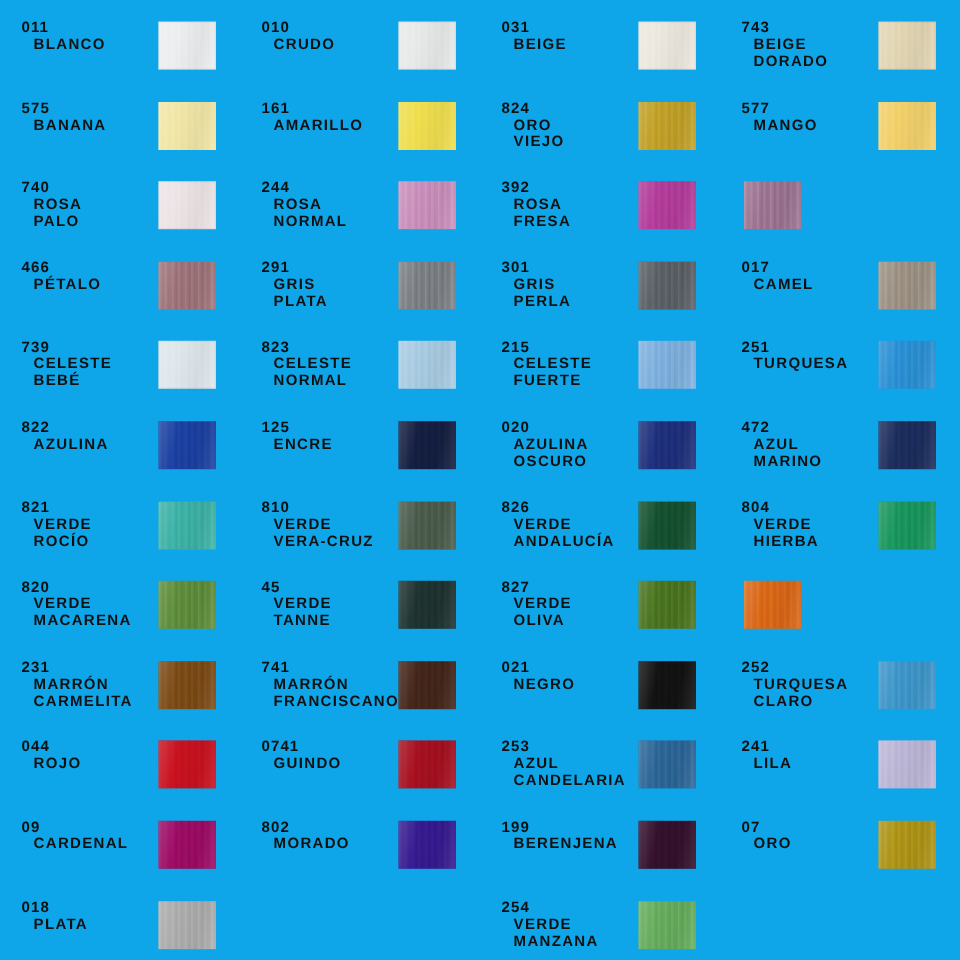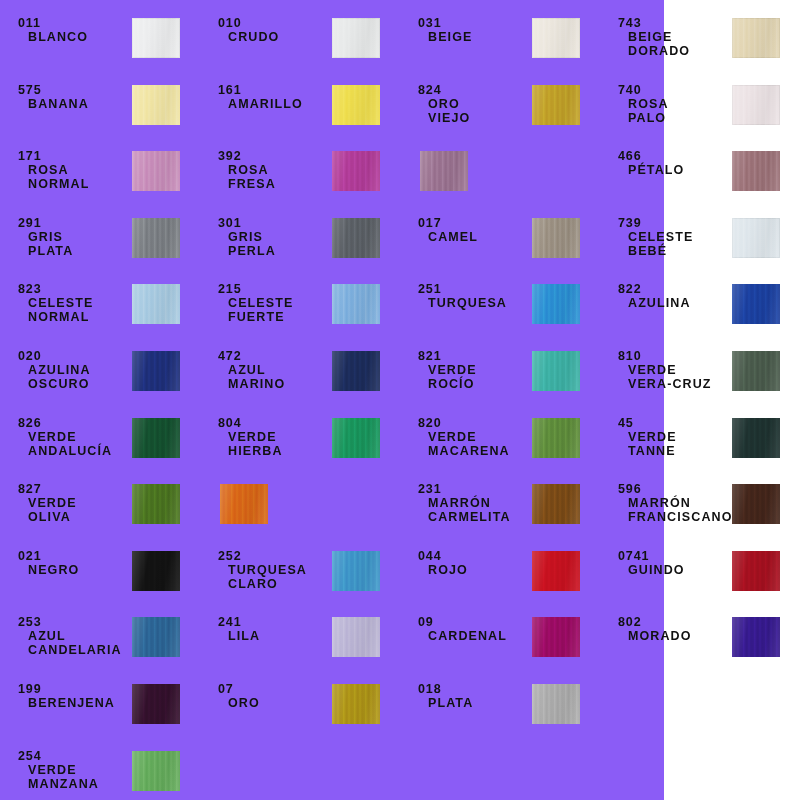--- a/index.html
+++ b/index.html
@@ -8,23 +8,23 @@
     background: #ffffff;
   }
   body {
     width: 800px;
     height: 800px;
     font-family: "Liberation Sans", sans-serif;
     overflow: hidden;
   }
   #color-card {
     position: relative;
-    width: 664px;
+    width: 800px;
     height: 800px;
-    background: #8b5cf6;
+    background: #0ea5e9;
   }
   .grid {
     display: grid;
     grid-template-columns: 200px 200px 200px 200px;
     grid-template-rows: repeat(12, 66.6px);
     width: 800px;
     height: 800px;
     box-sizing: border-box;
     padding-top: 6px;
   }
@@ -167,32 +167,42 @@
           <div class="name">ORO
 VIEJO</div>
         </div>
         <div class="swatch" style="background: rgb(193, 160, 40);">
           <div class="fiber"></div>
           <div class="sheen"></div>
         </div>
       </div>
       <div class="cell">
         <div class="labels">
+          <div class="code">577</div>
+          <div class="name">MANGO</div>
+        </div>
+        <div class="swatch" style="background: rgb(242, 208, 106);">
+          <div class="fiber"></div>
+          <div class="sheen"></div>
+        </div>
+      </div>
+      <div class="cell">
+        <div class="labels">
           <div class="code">740</div>
           <div class="name">ROSA
 PALO</div>
         </div>
         <div class="swatch pale" style="background: rgb(237, 228, 230);">
           <div class="fiber"></div>
           <div class="sheen"></div>
         </div>
       </div>
       <div class="cell">
         <div class="labels">
-          <div class="code">171</div>
+          <div class="code">244</div>
           <div class="name">ROSA
 NORMAL</div>
         </div>
         <div class="swatch" style="background: rgb(201, 142, 187);">
           <div class="fiber"></div>
           <div class="sheen"></div>
         </div>
       </div>
       <div class="cell">
         <div class="labels">
@@ -301,20 +311,30 @@
           <div class="code">822</div>
           <div class="name">AZULINA</div>
         </div>
         <div class="swatch" style="background: rgb(27, 64, 160);">
           <div class="fiber"></div>
           <div class="sheen"></div>
         </div>
       </div>
       <div class="cell">
         <div class="labels">
+          <div class="code">125</div>
+          <div class="name">ENCRE</div>
+        </div>
+        <div class="swatch" style="background: rgb(20, 30, 64);">
+          <div class="fiber"></div>
+          <div class="sheen"></div>
+        </div>
+      </div>
+      <div class="cell">
+        <div class="labels">
           <div class="code">020</div>
           <div class="name">AZULINA
 OSCURO</div>
         </div>
         <div class="swatch" style="background: rgb(30, 47, 122);">
           <div class="fiber"></div>
           <div class="sheen"></div>
         </div>
       </div>
       <div class="cell">
@@ -417,21 +437,21 @@
           <div class="name">MARRÓN
 CARMELITA</div>
         </div>
         <div class="swatch" style="background: rgb(122, 74, 22);">
           <div class="fiber"></div>
           <div class="sheen"></div>
         </div>
       </div>
       <div class="cell">
         <div class="labels">
-          <div class="code">596</div>
+          <div class="code">741</div>
           <div class="name">MARRÓN
 FRANCISCANO</div>
         </div>
         <div class="swatch" style="background: rgb(67, 37, 26);">
           <div class="fiber"></div>
           <div class="sheen"></div>
         </div>
       </div>
       <div class="cell">
         <div class="labels">

